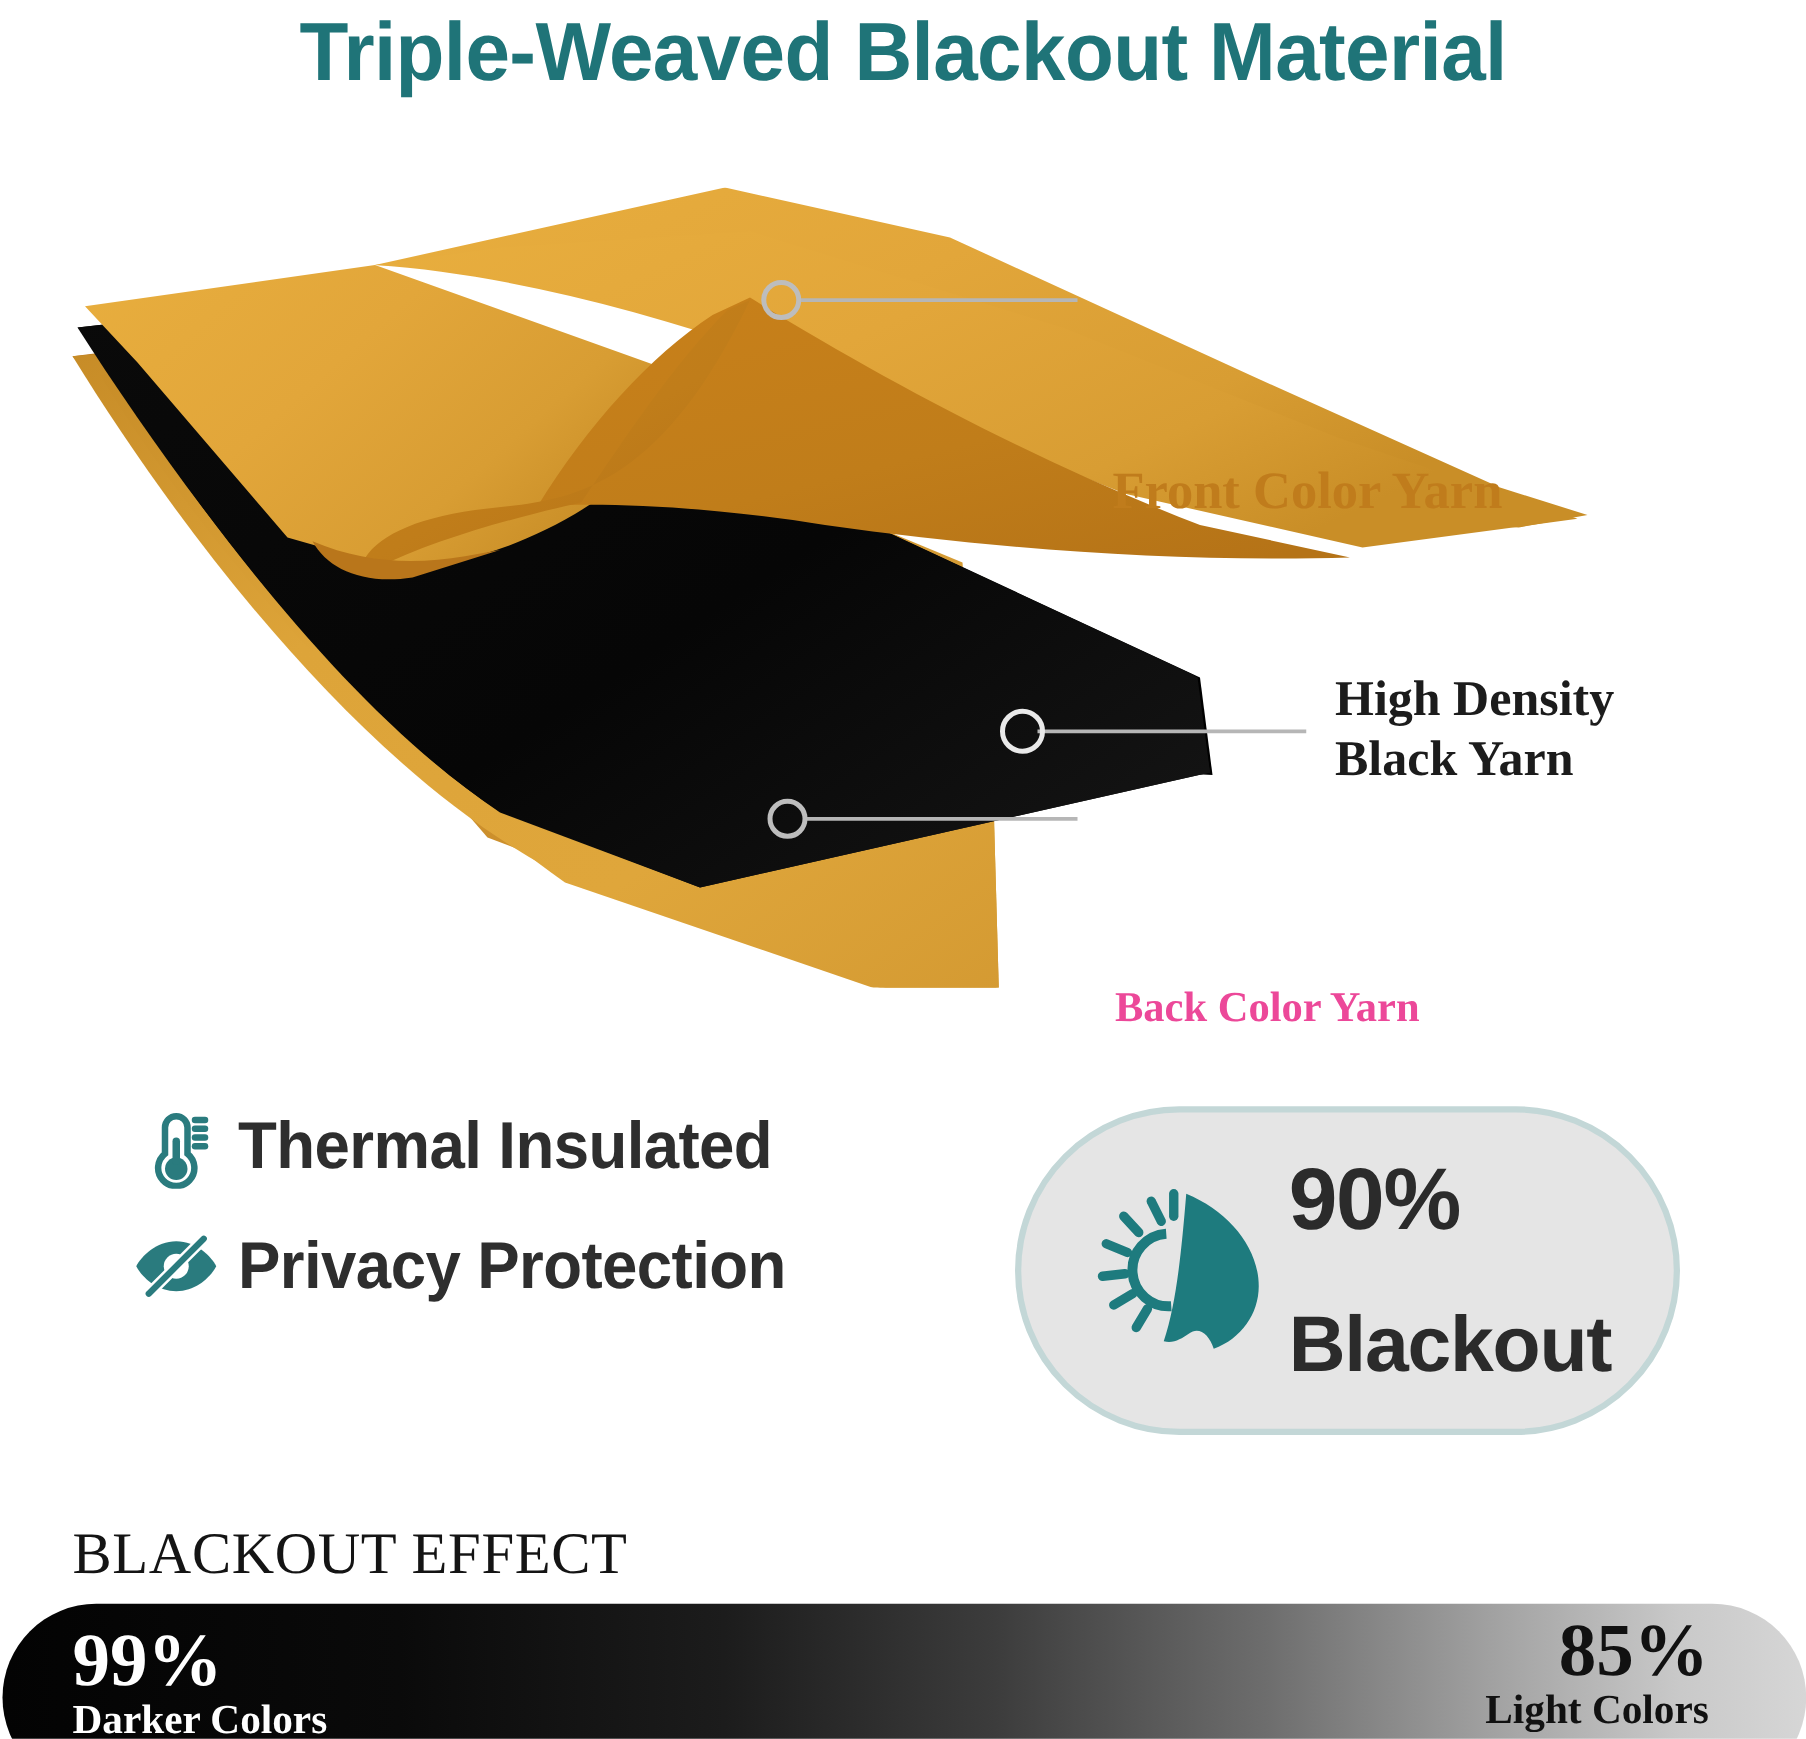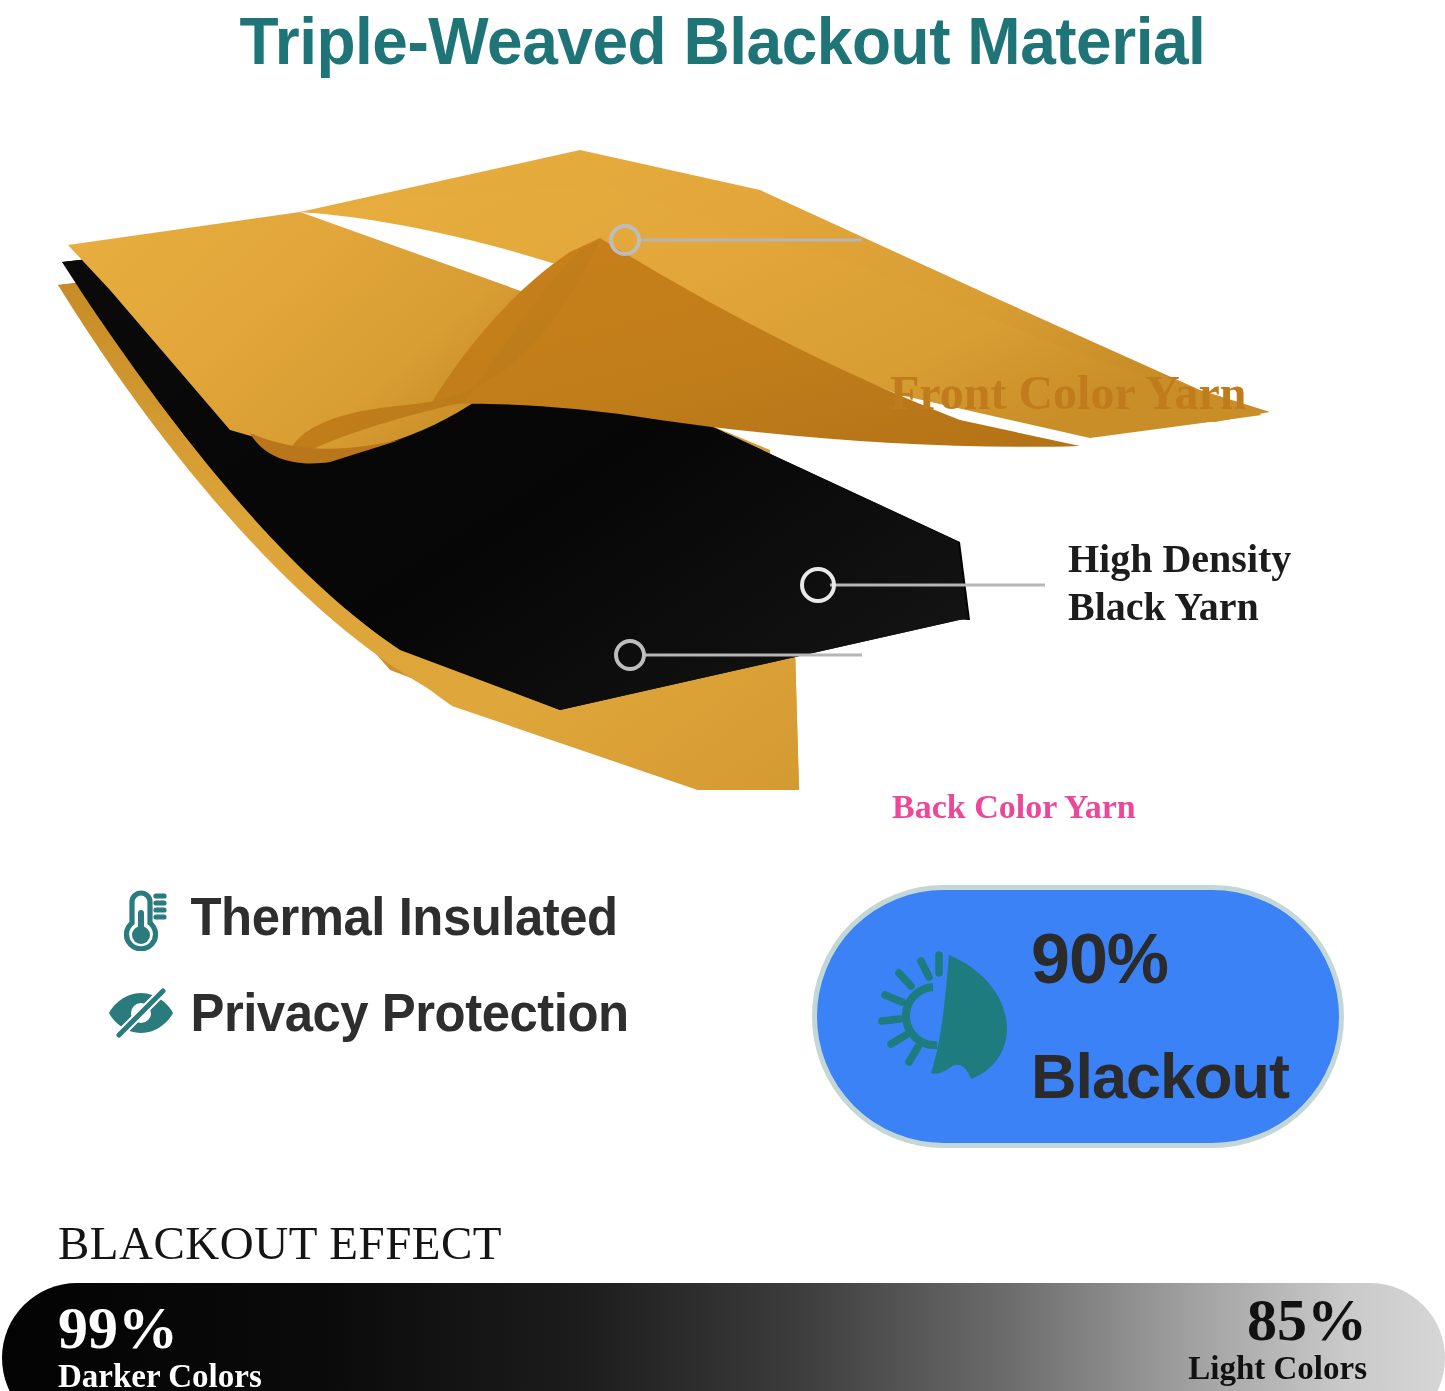--- a/index.html
+++ b/index.html
@@ -46,21 +46,21 @@
 
   .lbl {
     position: absolute;
     font-family: "Liberation Serif", serif;
     font-weight: bold;
     white-space: nowrap;
   }
   .lbl-front {
     left: 890px;
     top: 218px;
-    font-size: 48px;
+    font-size: 42px;
     line-height: 50px;
     color: #C07C1C;
   }
   .lbl-mid {
     left: 1068px;
     top: 385px;
     font-size: 40px;
     line-height: 48px;
     color: #1C1C1C;
   }
@@ -112,21 +112,21 @@
     left: 812px;
     top: 885px;
     width: 532px;
     height: 263px;
     border: 5px solid #C3D7D7;
     border-radius: 132px;
     box-sizing: border-box;
     display: flex;
     align-items: center;
     justify-content: center;
-    background: #3b82f6;
+    background: #e5e5e5;
   }
   .badge-icon {
     width: 150px;
     flex: 0 0 150px;
     display: flex;
     align-items: center;
     justify-content: center;
     margin-right: 14px;
   }
   .badge-text {

